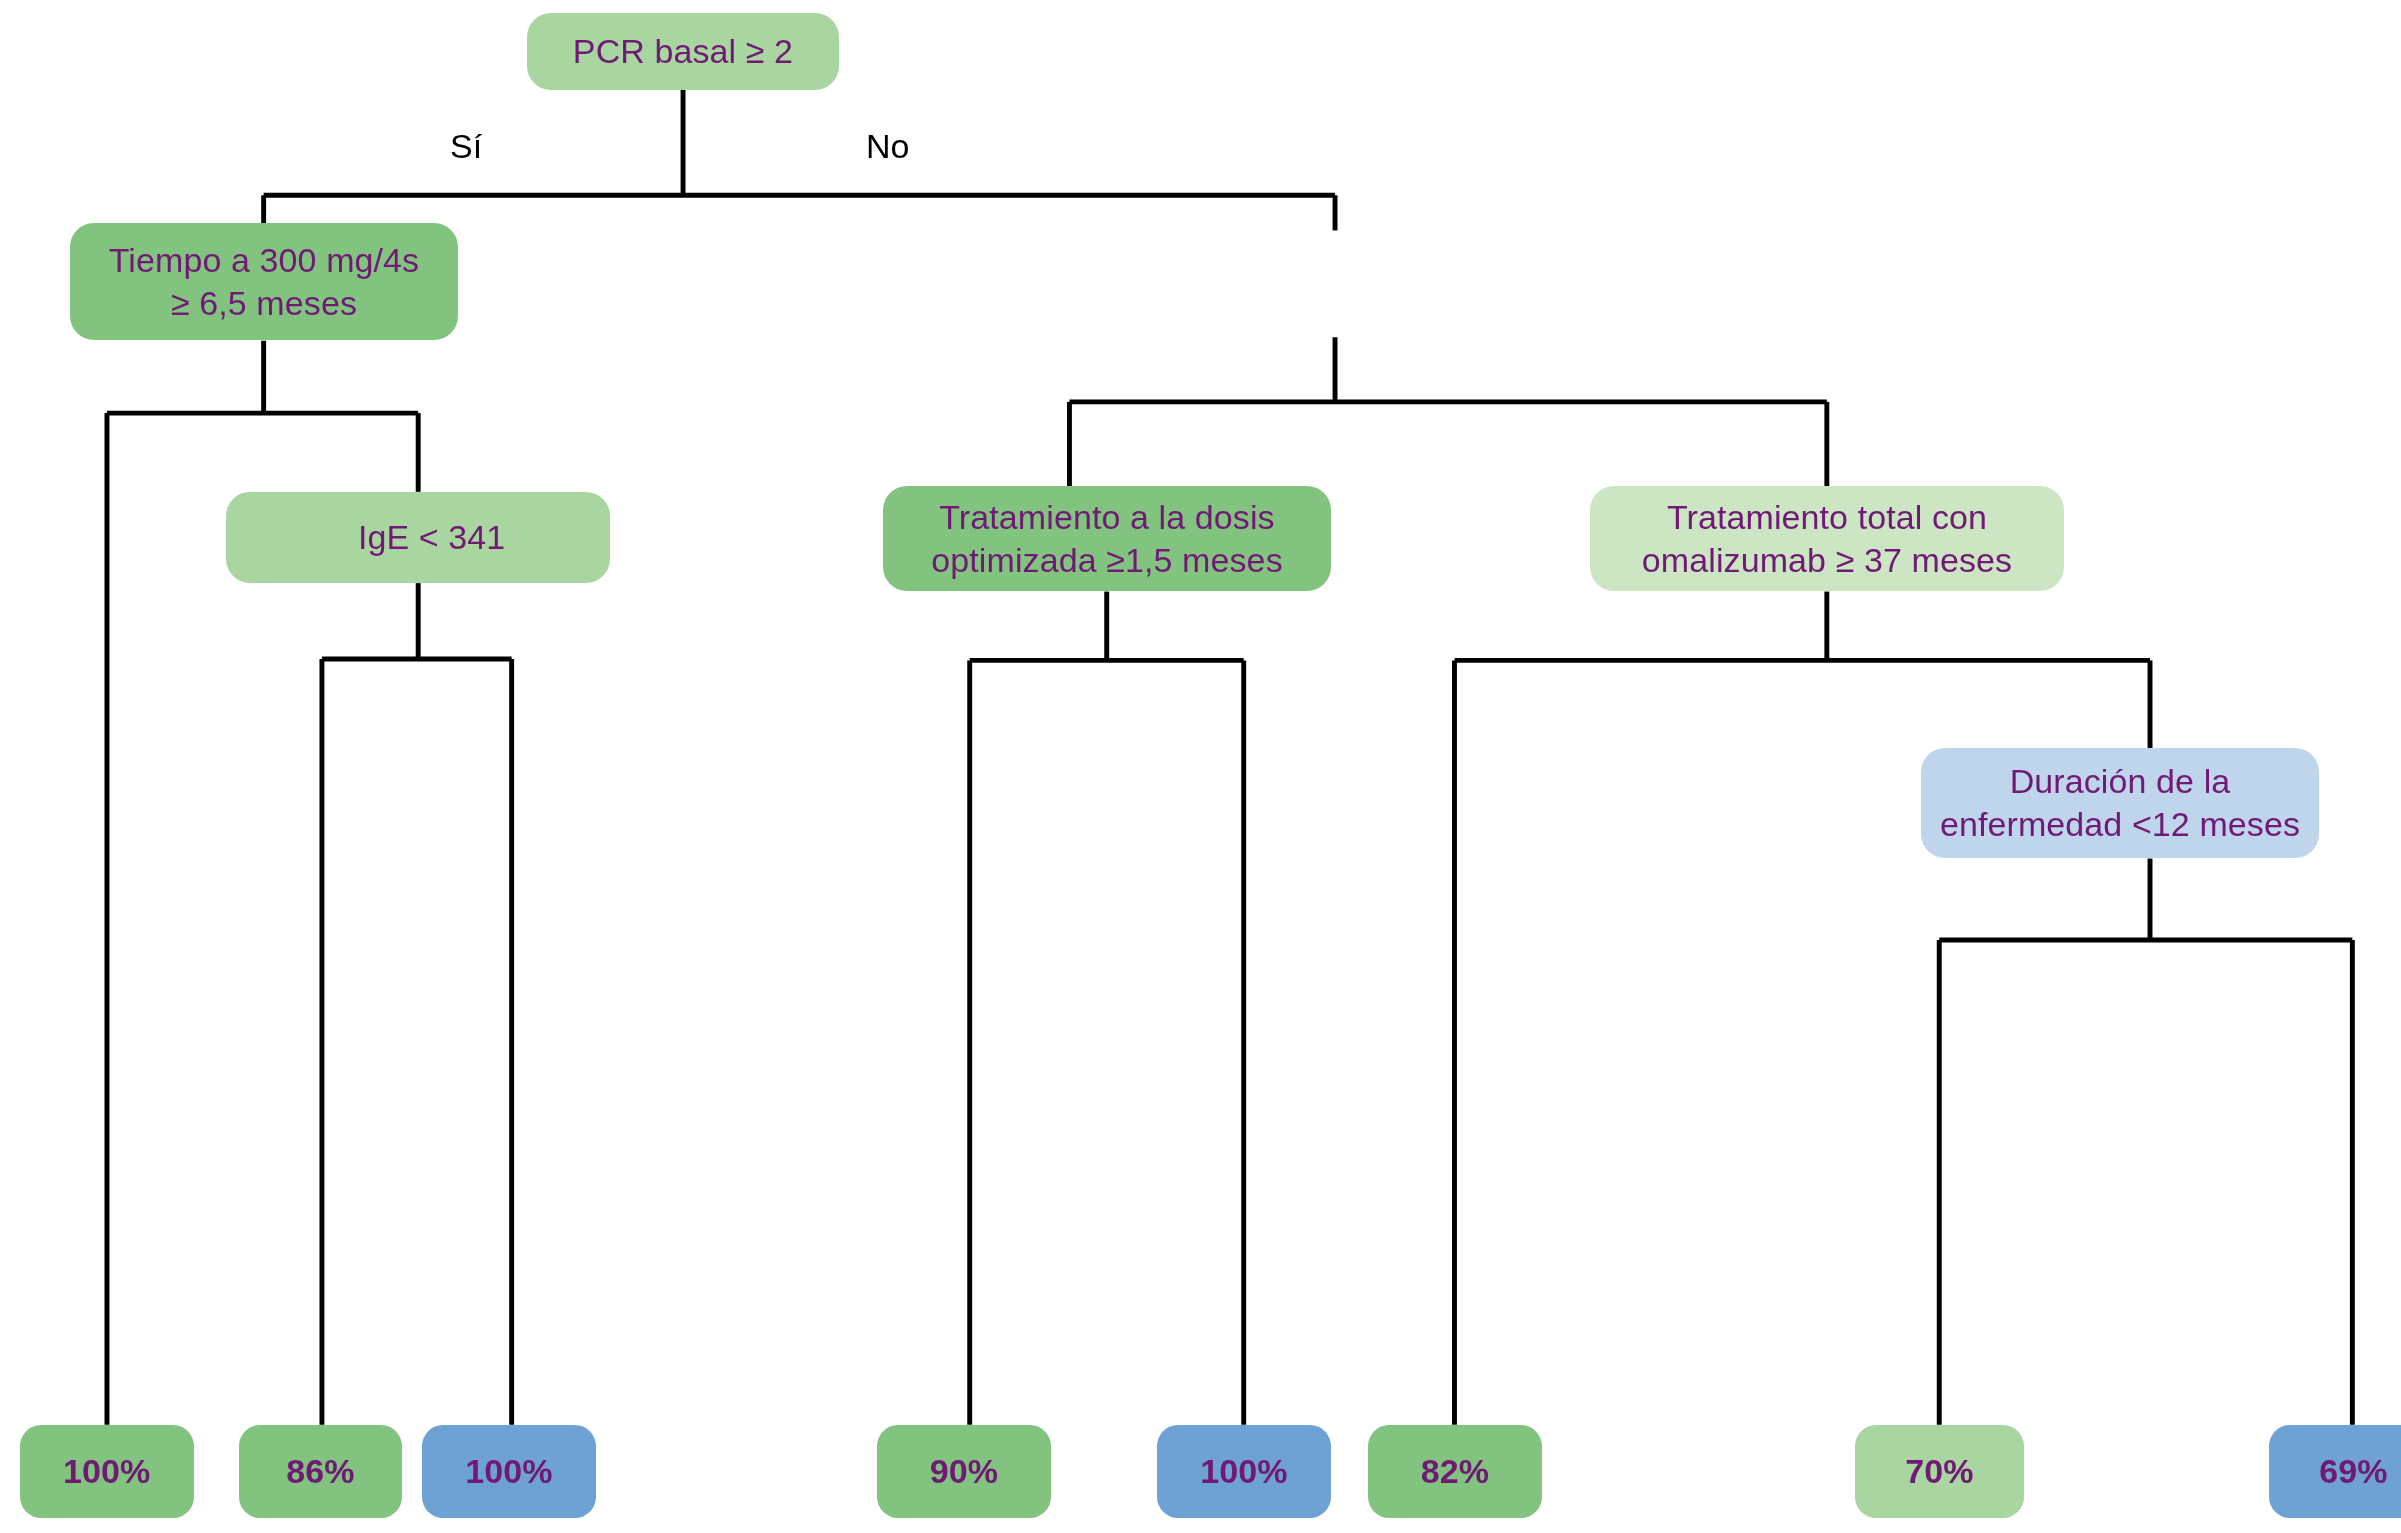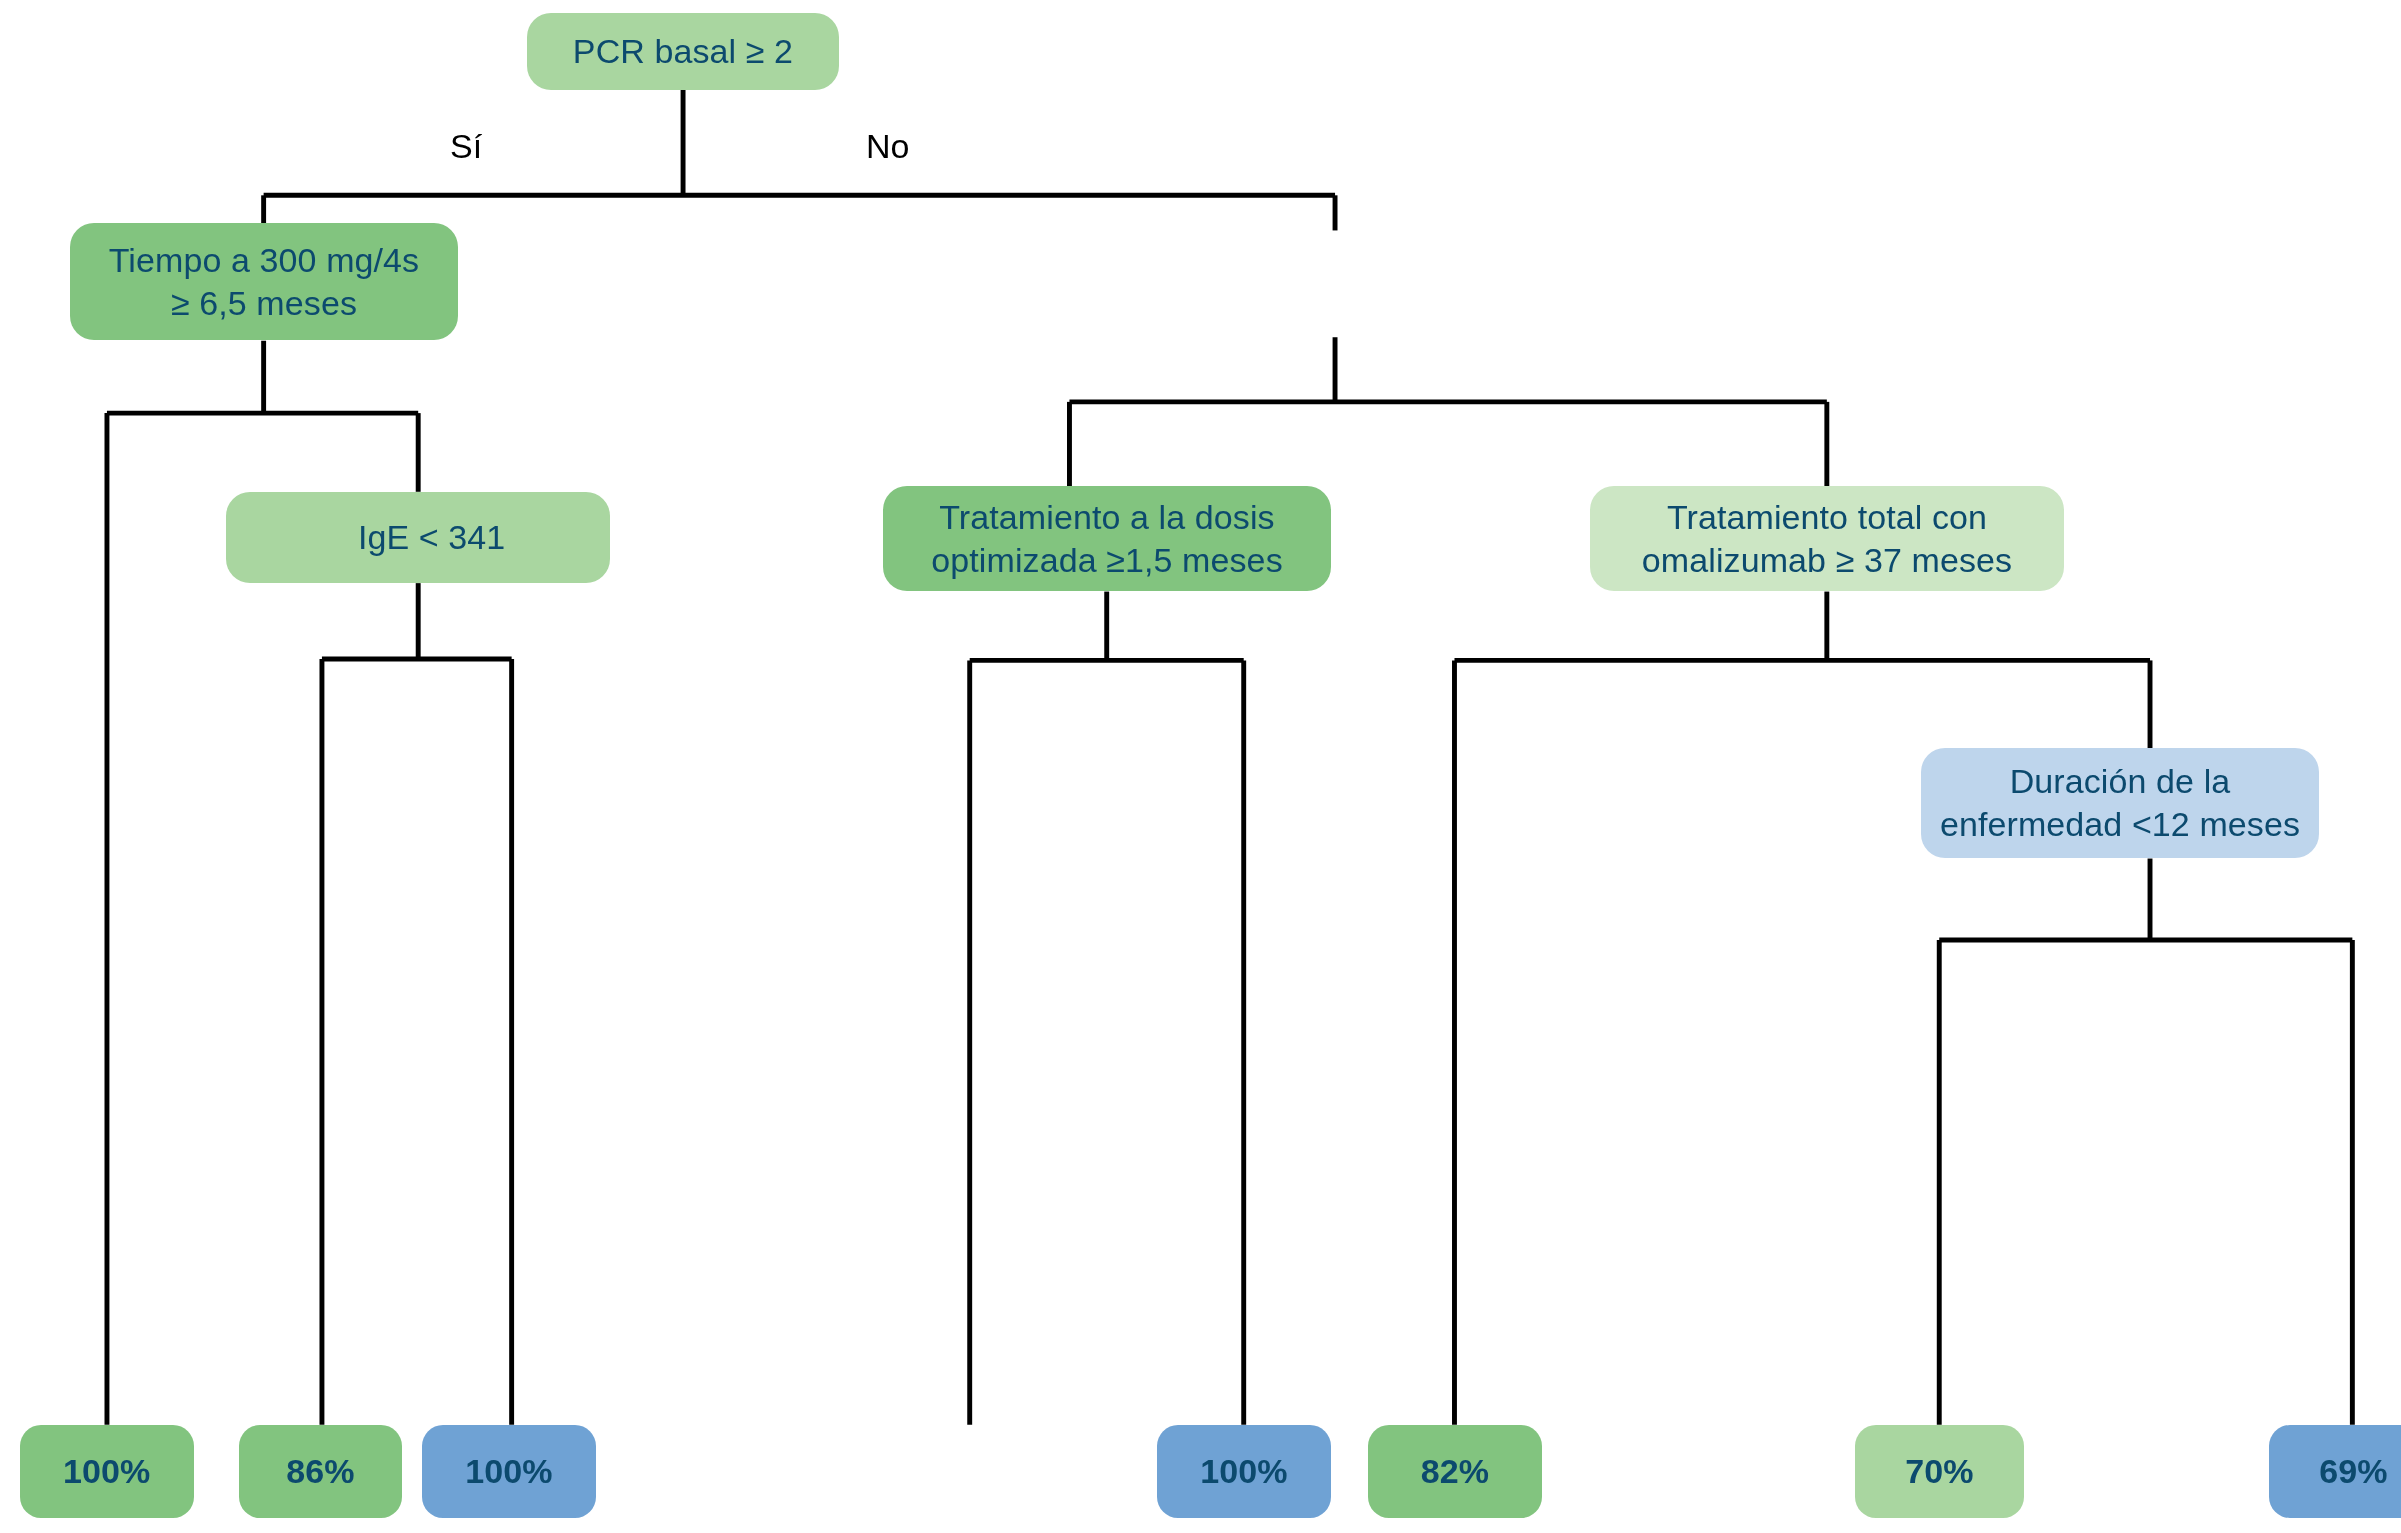--- a/index.html
+++ b/index.html
@@ -25,21 +25,21 @@
     height: 1533px;
   }
   .node {
     position: absolute;
     box-sizing: border-box;
     display: flex;
     align-items: center;
     justify-content: center;
     text-align: center;
     border-radius: 24px;
-    color: #0c4a6e;
+    color: #701a75;
     line-height: 1.26;
     letter-spacing: 0.1px;
     z-index: 3;
     padding: 2.8px 12.7px;
   }
   .node .label {
     display: block;
     white-space: pre-line;
   }
   .decision {
@@ -140,20 +140,23 @@
   </div>
 
   <div class="node leaf" style="left:239px; top:1425px; width:163px; height:93px; background:#82c47f;">
     <span class="label">86%</span>
   </div>
 
   <div class="node leaf" style="left:422px; top:1425px; width:174px; height:93px; background:#6fa2d4;">
     <span class="label">100%</span>
   </div>
 
+  <div class="node leaf" style="left:877px; top:1425px; width:174px; height:93px; background:#82c47f;">
+    <span class="label">90%</span>
+  </div>
 
   <div class="node leaf" style="left:1157px; top:1425px; width:174px; height:93px; background:#6fa2d4;">
     <span class="label">100%</span>
   </div>
 
   <div class="node leaf" style="left:1368px; top:1425px; width:174px; height:93px; background:#82c47f;">
     <span class="label">82%</span>
   </div>
 
   <div class="node leaf" style="left:1855px; top:1425px; width:169px; height:93px; background:#a9d6a0;text-align:right;">

